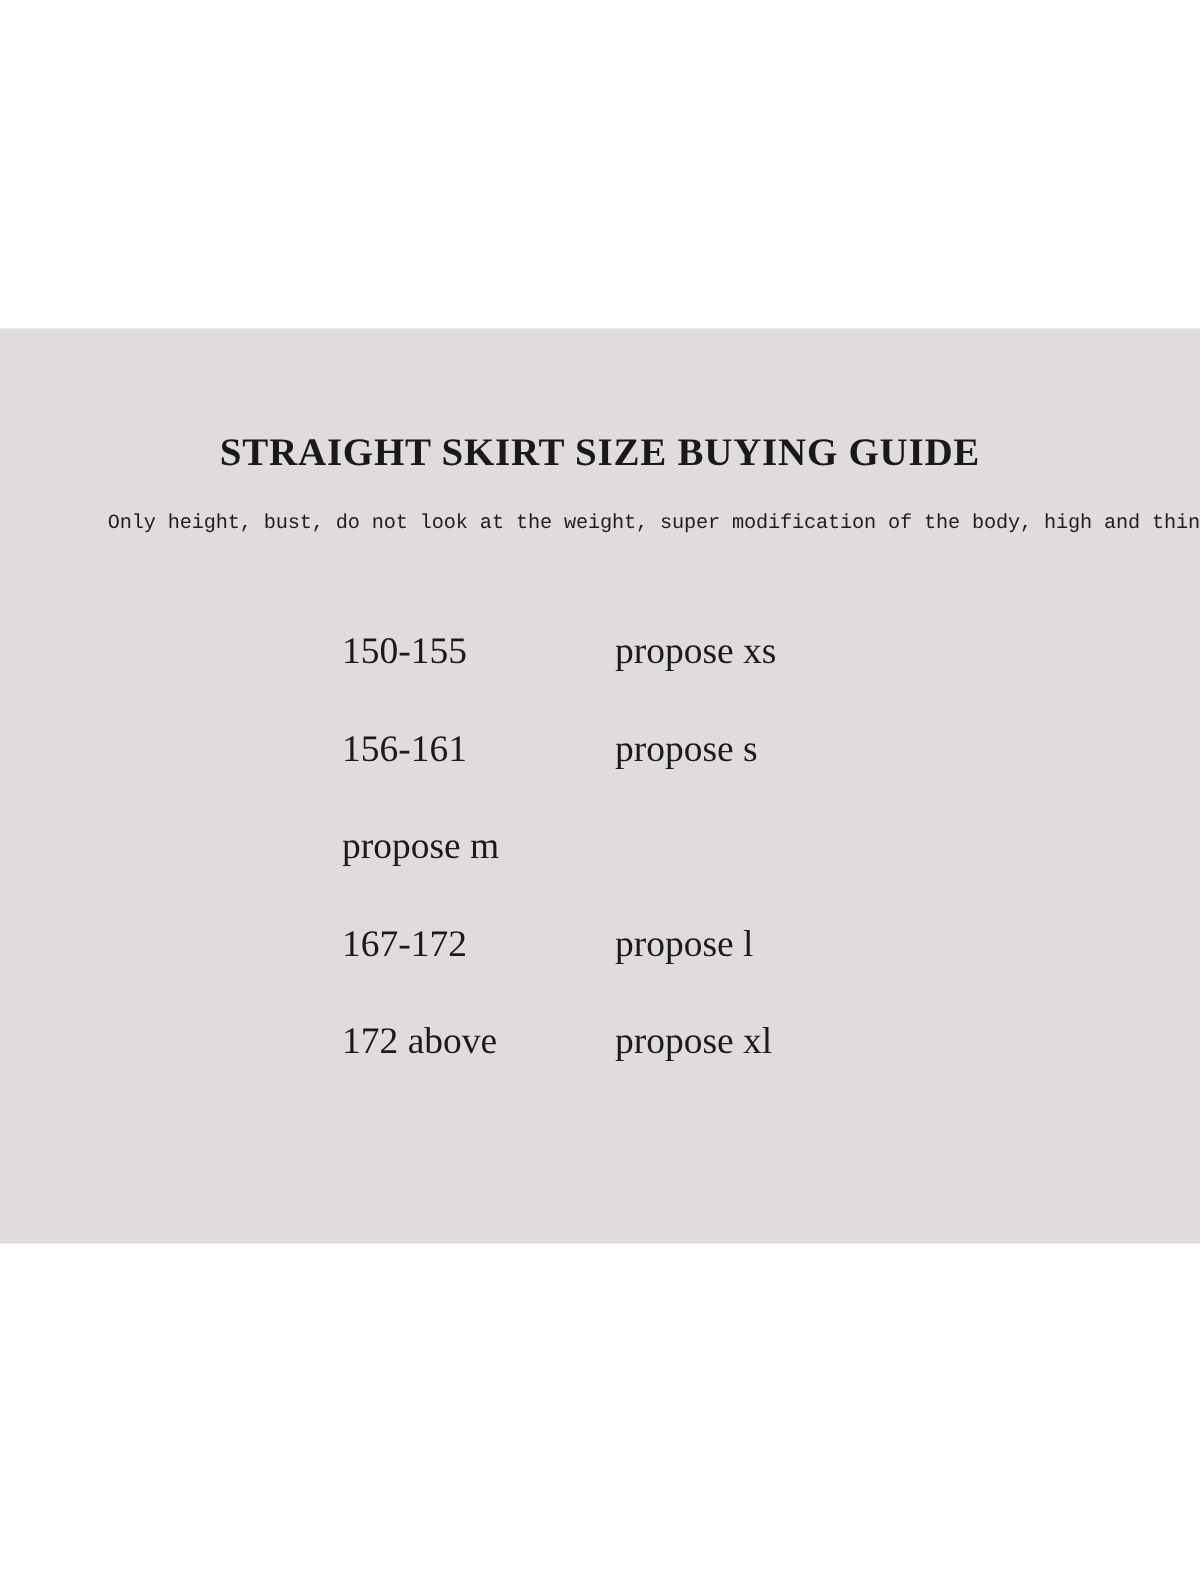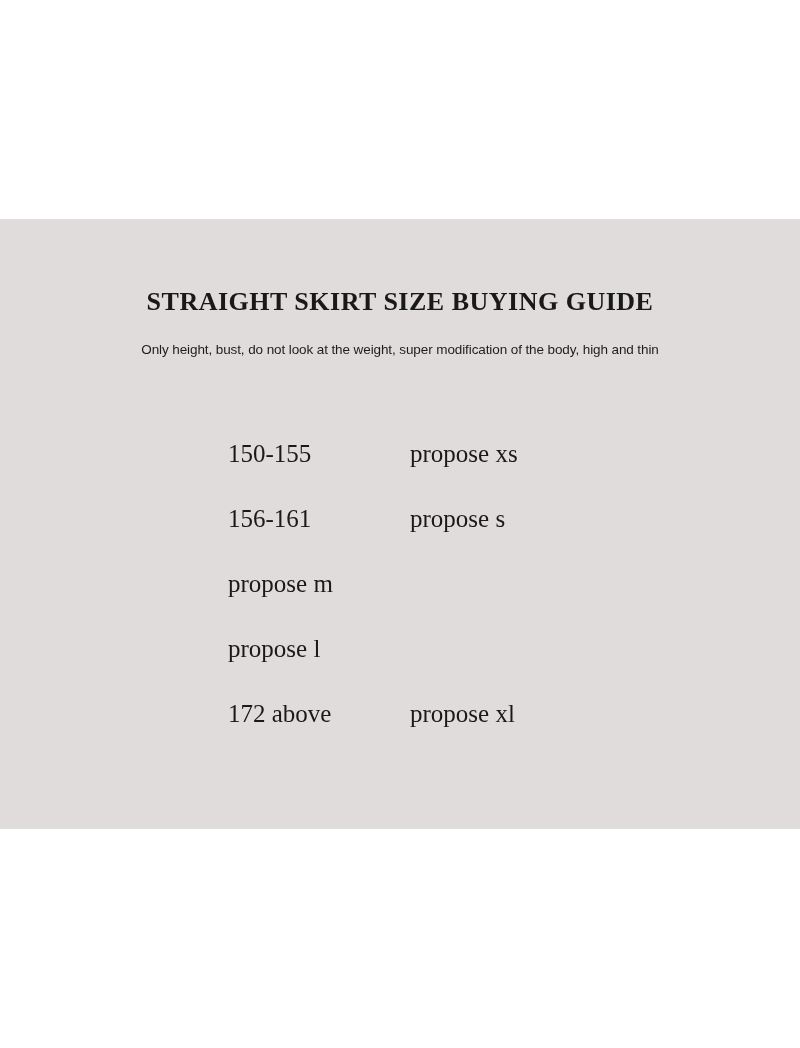--- a/index.html
+++ b/index.html
@@ -37,30 +37,30 @@
     font-weight: bold;
     font-size: 26px;
     letter-spacing: 0.5px;
     color: #191919;
   }
   .guide-subtitle {
     position: absolute;
     left: 0;
     top: 123px;
     width: 800px;
-    text-align: center;
-    font-family: Liberation Sans, sans-serif;
+    text-align: right;
+    font-family: Liberation Mono, monospace;
     font-size: 13.5px;
     color: #1d1d1d;
     letter-spacing: -0.1px;
   }
   .size-table {
     position: absolute;
     left: 228px;
-    top: 221px;
+    top: 202px;
     width: 420px;
   }
   .size-row {
     display: flex;
     align-items: baseline;
     height: 65px;
   }
   .size-height {
     width: 182px;
     font-family: "Liberation Serif", serif;
@@ -96,20 +96,21 @@
       <div class="size-row">
         <div class="size-height">156-161</div>
         <div class="size-recommend">propose s</div>
       </div>
 
       <div class="size-row">
         <div class="size-recommend">propose m</div>
       </div>
 
       <div class="size-row">
+        <div class="size-height">167-172</div>
         <div class="size-recommend">propose l</div>
       </div>
 
       <div class="size-row">
         <div class="size-height">172 above</div>
         <div class="size-recommend">propose xl</div>
       </div>
 
     </div>
   </div>

